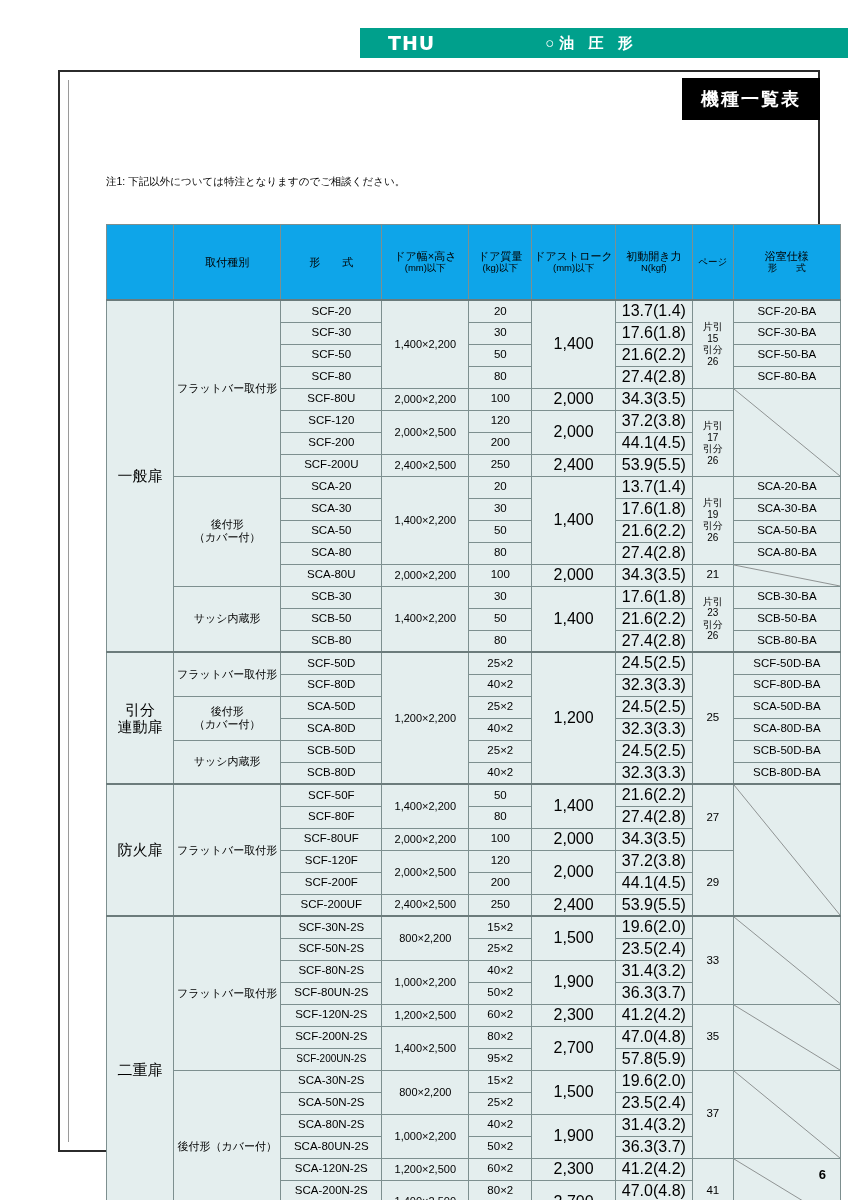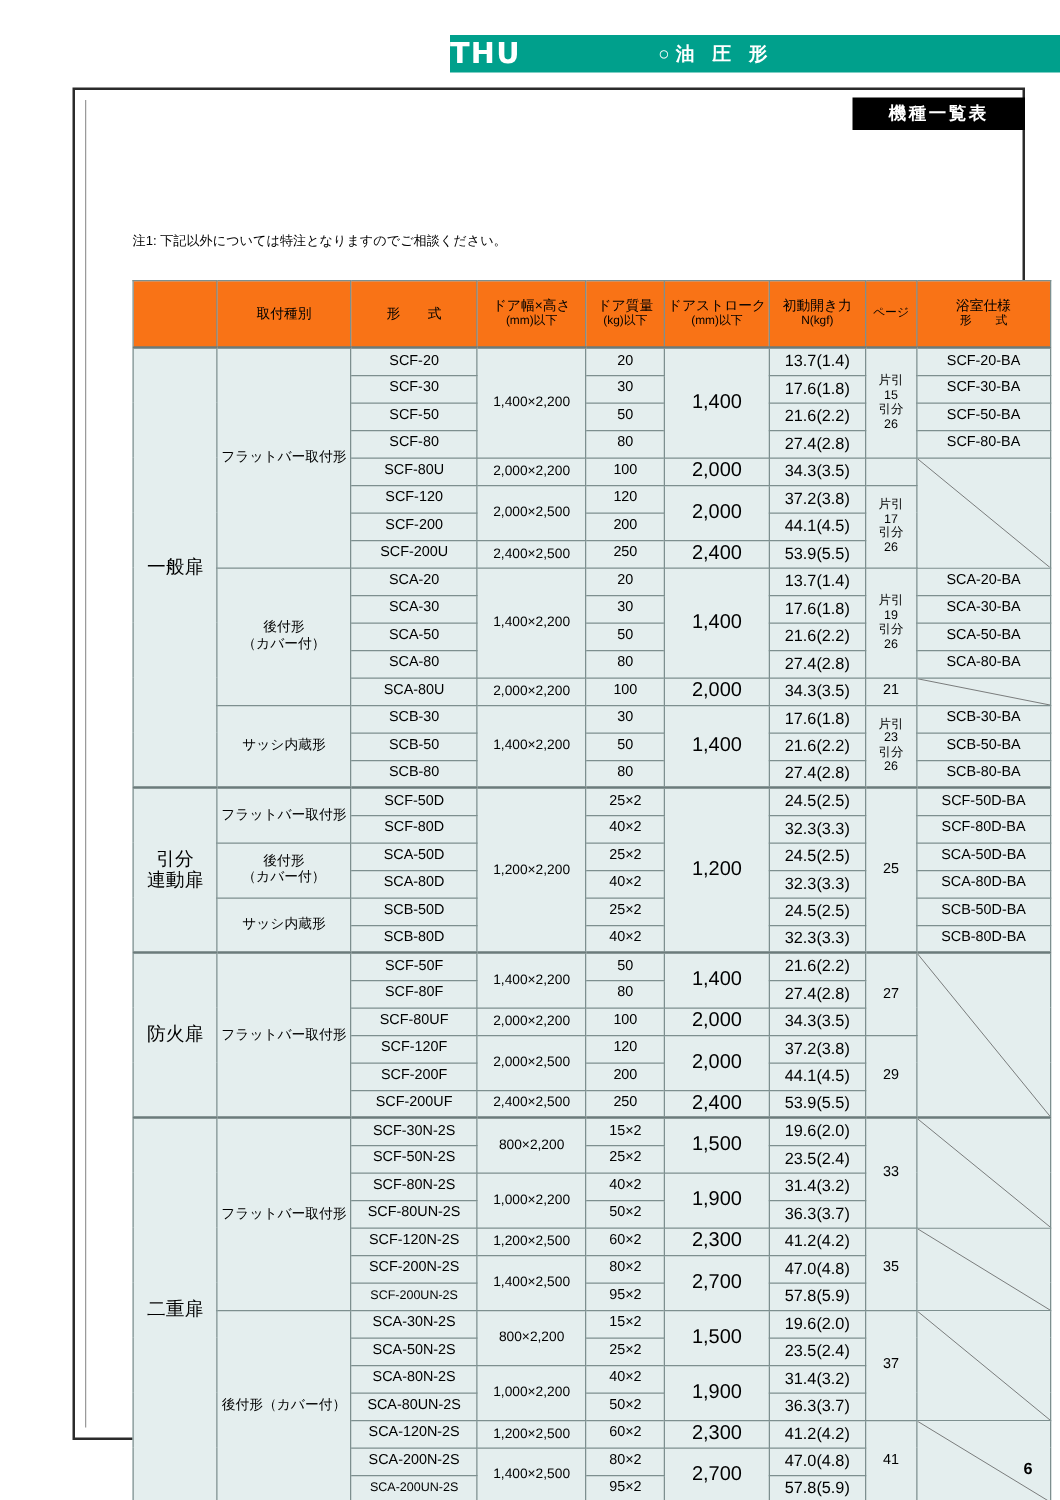--- a/index.html
+++ b/index.html
@@ -11,21 +11,22 @@
     position:relative;
     overflow:hidden;
   }
   
   #top-banner{
     position:absolute;left:360px;top:28px;width:488px;height:30px;
     background:#00a08c;
     display:flex;align-items:center;
   }
   #brand-logo{
-    color:#ffffff;font-weight:bold;font-size:23px;
+    margin-left:28px;
+    color:#ffffff;font-weight:bold;font-size:19px;
     letter-spacing:1px;font-family:"DejaVu Sans",sans-serif;
   }
   #brand-name{
     margin-left:10px;color:#ffffff;font-weight:bold;font-size:19px;
     letter-spacing:1px;
   }
   #banner-type{
     margin-left:110px;color:#ffffff;font-weight:bold;font-size:15px;
     letter-spacing:5px;
   }
@@ -37,61 +38,61 @@
     box-sizing:border-box;
   }
   #frame-inner-line{
     position:absolute;left:68px;top:80px;width:742px;height:1062px;
     border-left:1px solid #9a9a9a;
     box-sizing:border-box;
     pointer-events:none;
   }
   
   #section-tab{
-    position:absolute;left:682px;top:78px;width:138px;height:26px;
+    position:absolute;left:682px;top:78px;width:138px;height:42px;
     background:#000000;color:#ffffff;
     display:flex;align-items:center;justify-content:center;
-    font-size:14px;font-weight:bold;letter-spacing:2px;
+    font-size:18px;font-weight:bold;letter-spacing:2px;
   }
   
   #notes{
-    position:absolute;left:106px;top:186px;
+    position:absolute;left:106px;top:174px;
     font-size:10.5px;line-height:15px;color:#000;
   }
   
   #spec-table{
     position:absolute;left:106px;top:224px;
     border-collapse:collapse;
     font-size:11px;
     background:#e4eeee;
   }
   #spec-table td,#spec-table th{
     border:1px solid #7d8f8f;
     padding:0 3px;
     text-align:center;
     vertical-align:middle;
     background:#e4eeee;
     font-weight:normal;
     white-space:nowrap;
     line-height:1.15;
   }
   #spec-table thead th{
-    background:#f97316;
+    background:#0ea5e9;
     font-size:11px;
     height:38px;
-    padding:7px 2px;
+    padding:18px 2px;
   }
   .hdr-sub{font-size:9.5px;display:block;}
   .c-cat{width:42px;font-size:15px;}
   .c-type{width:96px;font-size:11px;}
   .c-model{width:94px;text-align:left;padding-left:5px;font-size:11.5px;}
   .c-size{width:80px;font-size:11px;}
   .c-mass{width:56px;font-size:11.5px;}
   .c-stroke{width:60px;font-size:16px;}
-  .c-force{width:70px;font-size:13px;}
+  .c-force{width:70px;font-size:16px;}
   .c-page{width:34px;font-size:11.5px;}
   .c-bath{width:100px;text-align:left;padding-left:5px;font-size:11.5px;}
   tr{height:22px;}
   .thick-top{border-top:2px solid #6b7b7b !important;}
   .model-small{font-size:10px;}
   .pg-multi{font-size:10px;line-height:1.05;}
   .empty-diag{position:relative;padding:0;}
   .empty-diag svg{position:absolute;left:0;top:0;width:100%;height:100%;display:block;}
   
   #page-number{

